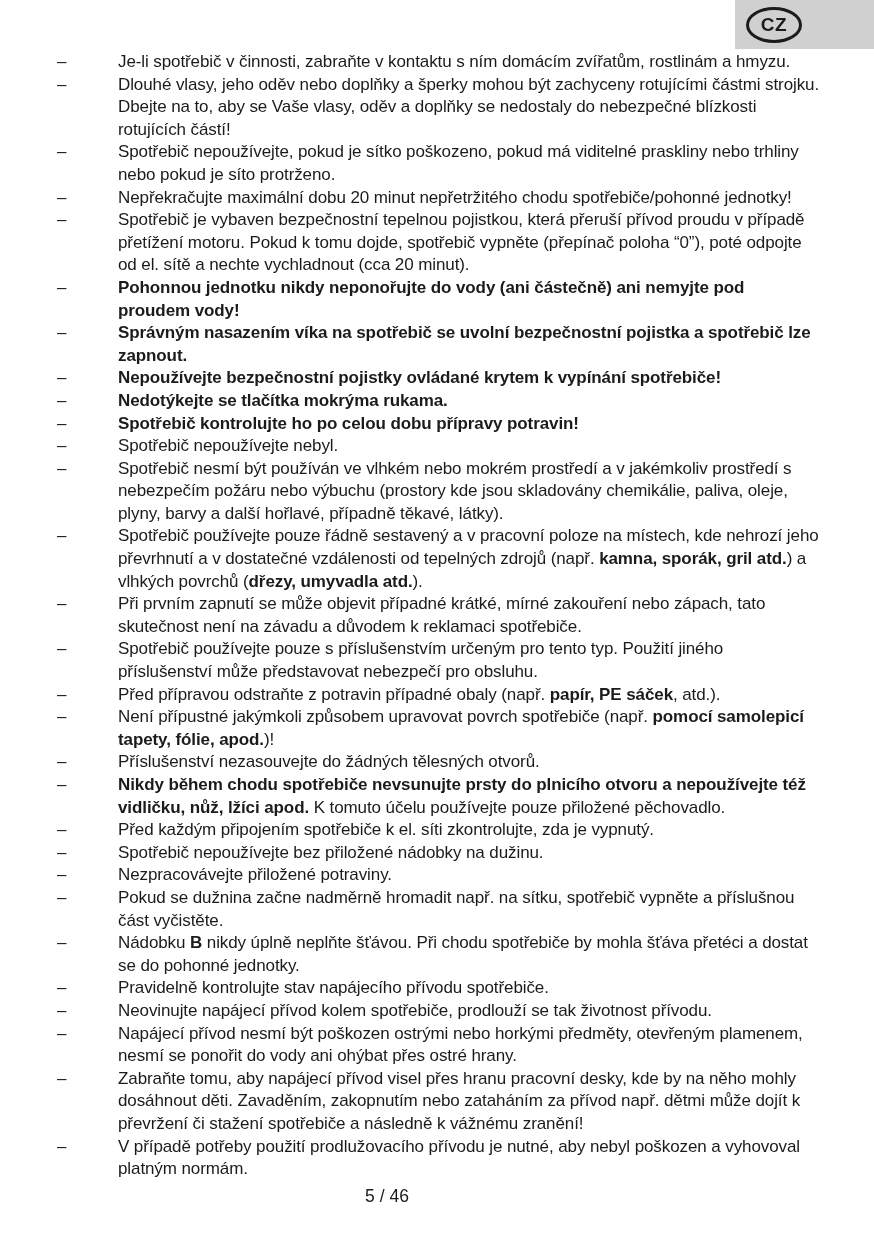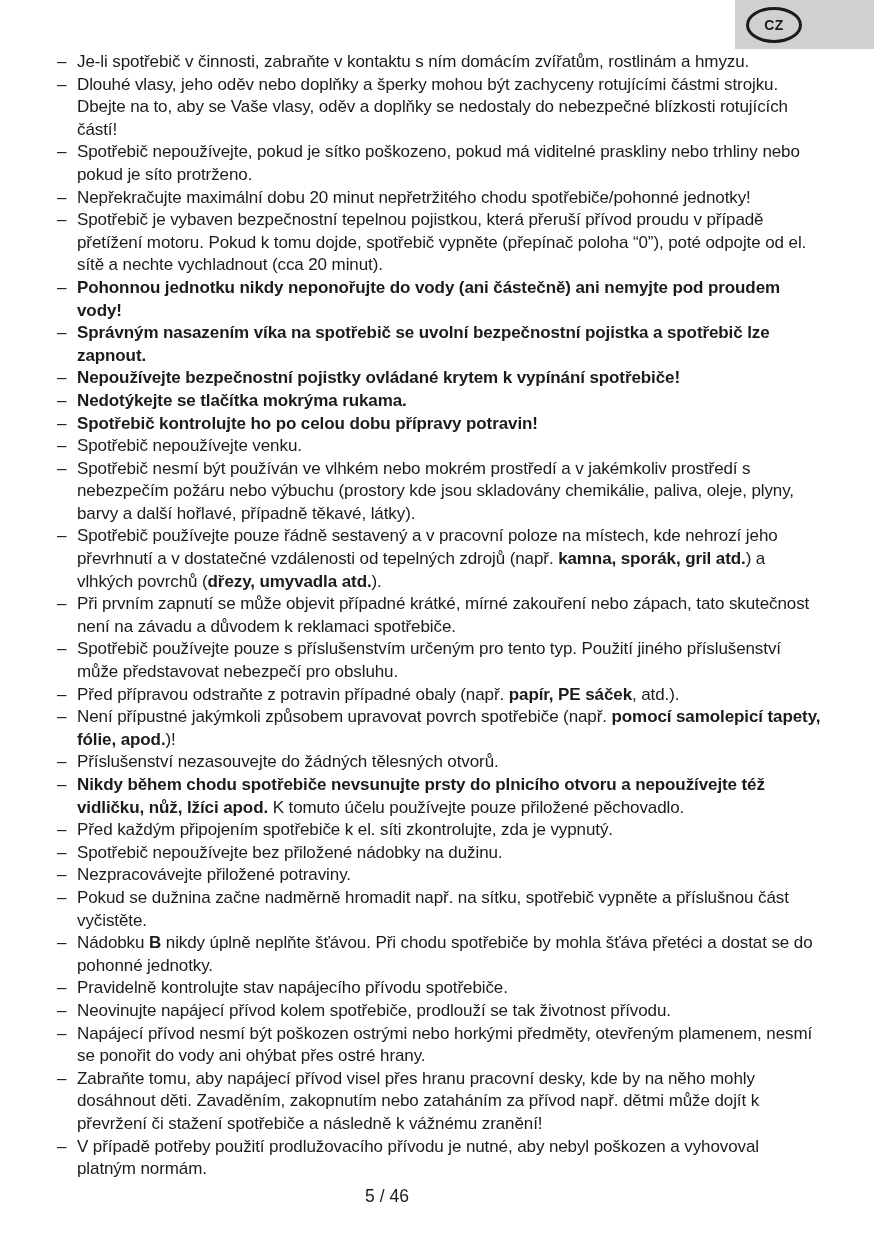--- a/index.html
+++ b/index.html
@@ -21,36 +21,36 @@
   }
   .lang-oval {
     margin-left: 11px;
     width: 50px; height: 30px;
     border: 3px solid #1b1b1b;
     border-radius: 50%;
     display: flex;
     align-items: center;
     justify-content: center;
     font-weight: bold;
-    font-size: 14px;
+    font-size: 19px;
     letter-spacing: 0.5px;
     color: #1b1b1b;
     background: transparent;
   }
   .content {
     position: absolute;
     top: 51px; left: 57px;
     width: 764px;
     font-size: 17px;
     line-height: 22.6px;
     letter-spacing: -0.1px;
   }
   .item { display: flex; }
   .marker { flex: 0 0 20px; width: 20px; }
-  .text { flex: 1; }
+  .text { flex: 1; margin-left: 41px; }
   .b { font-weight: bold; }
   .footer {
     position: absolute;
     top: 1186px; left: 0;
     width: 774px;
     text-align: center;
     font-size: 17.5px;
     color: #1b1b1b;
   }
 </style>
@@ -99,21 +99,21 @@
     <div class="item">
       <span class="marker">–</span>
       <span class="text"><span class="b">Nedotýkejte se tlačítka mokrýma rukama.</span></span>
     </div>
     <div class="item">
       <span class="marker">–</span>
       <span class="text"><span class="b">Spotřebič kontrolujte ho po celou dobu přípravy potravin!</span></span>
     </div>
     <div class="item">
       <span class="marker">–</span>
-      <span class="text"><span>Spotřebič nepoužívejte venku.</span></span>
+      <span class="text"><span>Spotřebič nepoužívejte nebyl.</span></span>
     </div>
     <div class="item">
       <span class="marker">–</span>
       <span class="text"><span>Spotřebič nesmí být používán ve vlhkém nebo mokrém prostředí a v jakémkoliv prostředí s nebezpečím požáru nebo výbuchu (prostory kde jsou skladovány chemikálie, paliva, oleje, plyny, barvy a další hořlavé, případně těkavé, látky).</span></span>
     </div>
     <div class="item">
       <span class="marker">–</span>
       <span class="text"><span>Spotřebič používejte pouze řádně sestavený a v pracovní poloze na místech, kde nehrozí jeho převrhnutí a v dostatečné vzdálenosti od tepelných zdrojů (např. </span><span class="b">kamna, sporák, gril atd.</span><span>) a vlhkých povrchů (</span><span class="b">dřezy, umyvadla atd.</span><span>).</span></span>
     </div>
     <div class="item">

